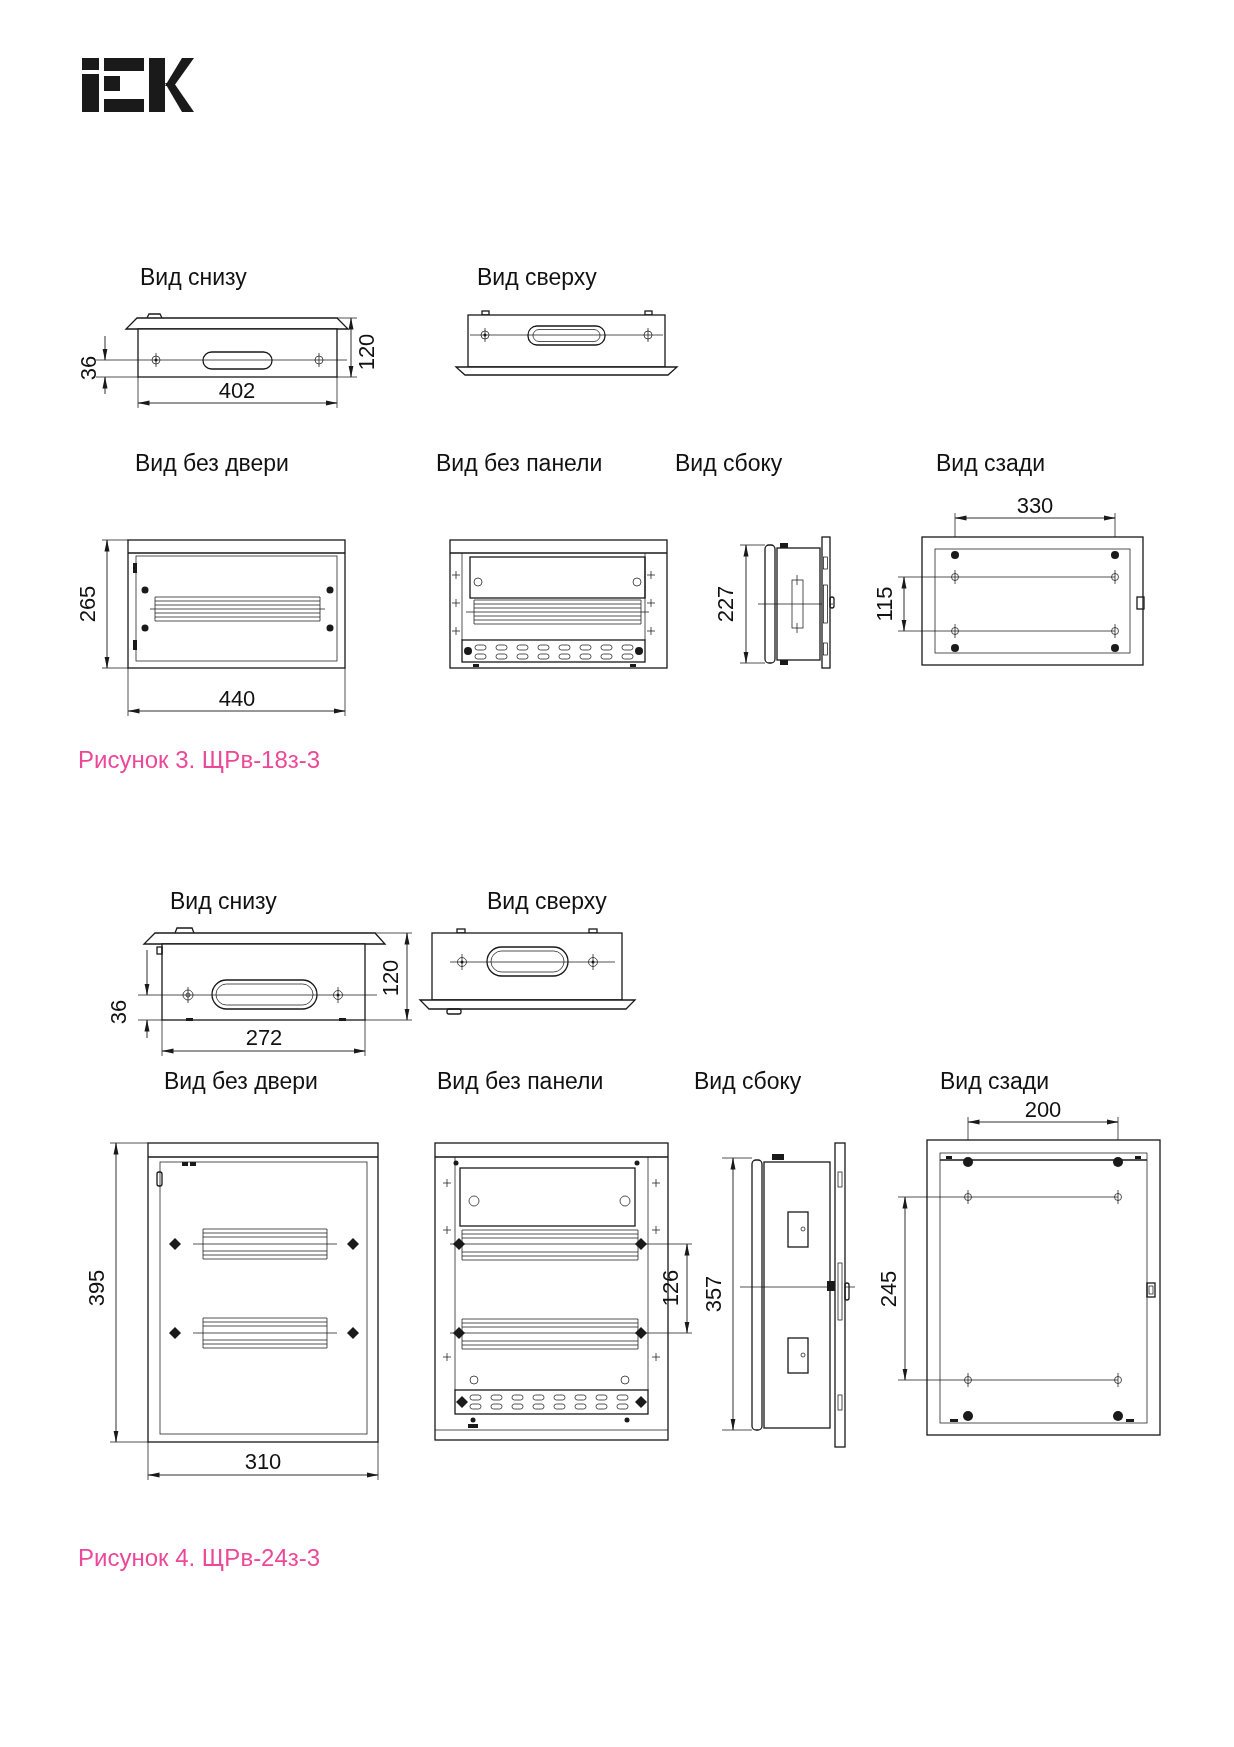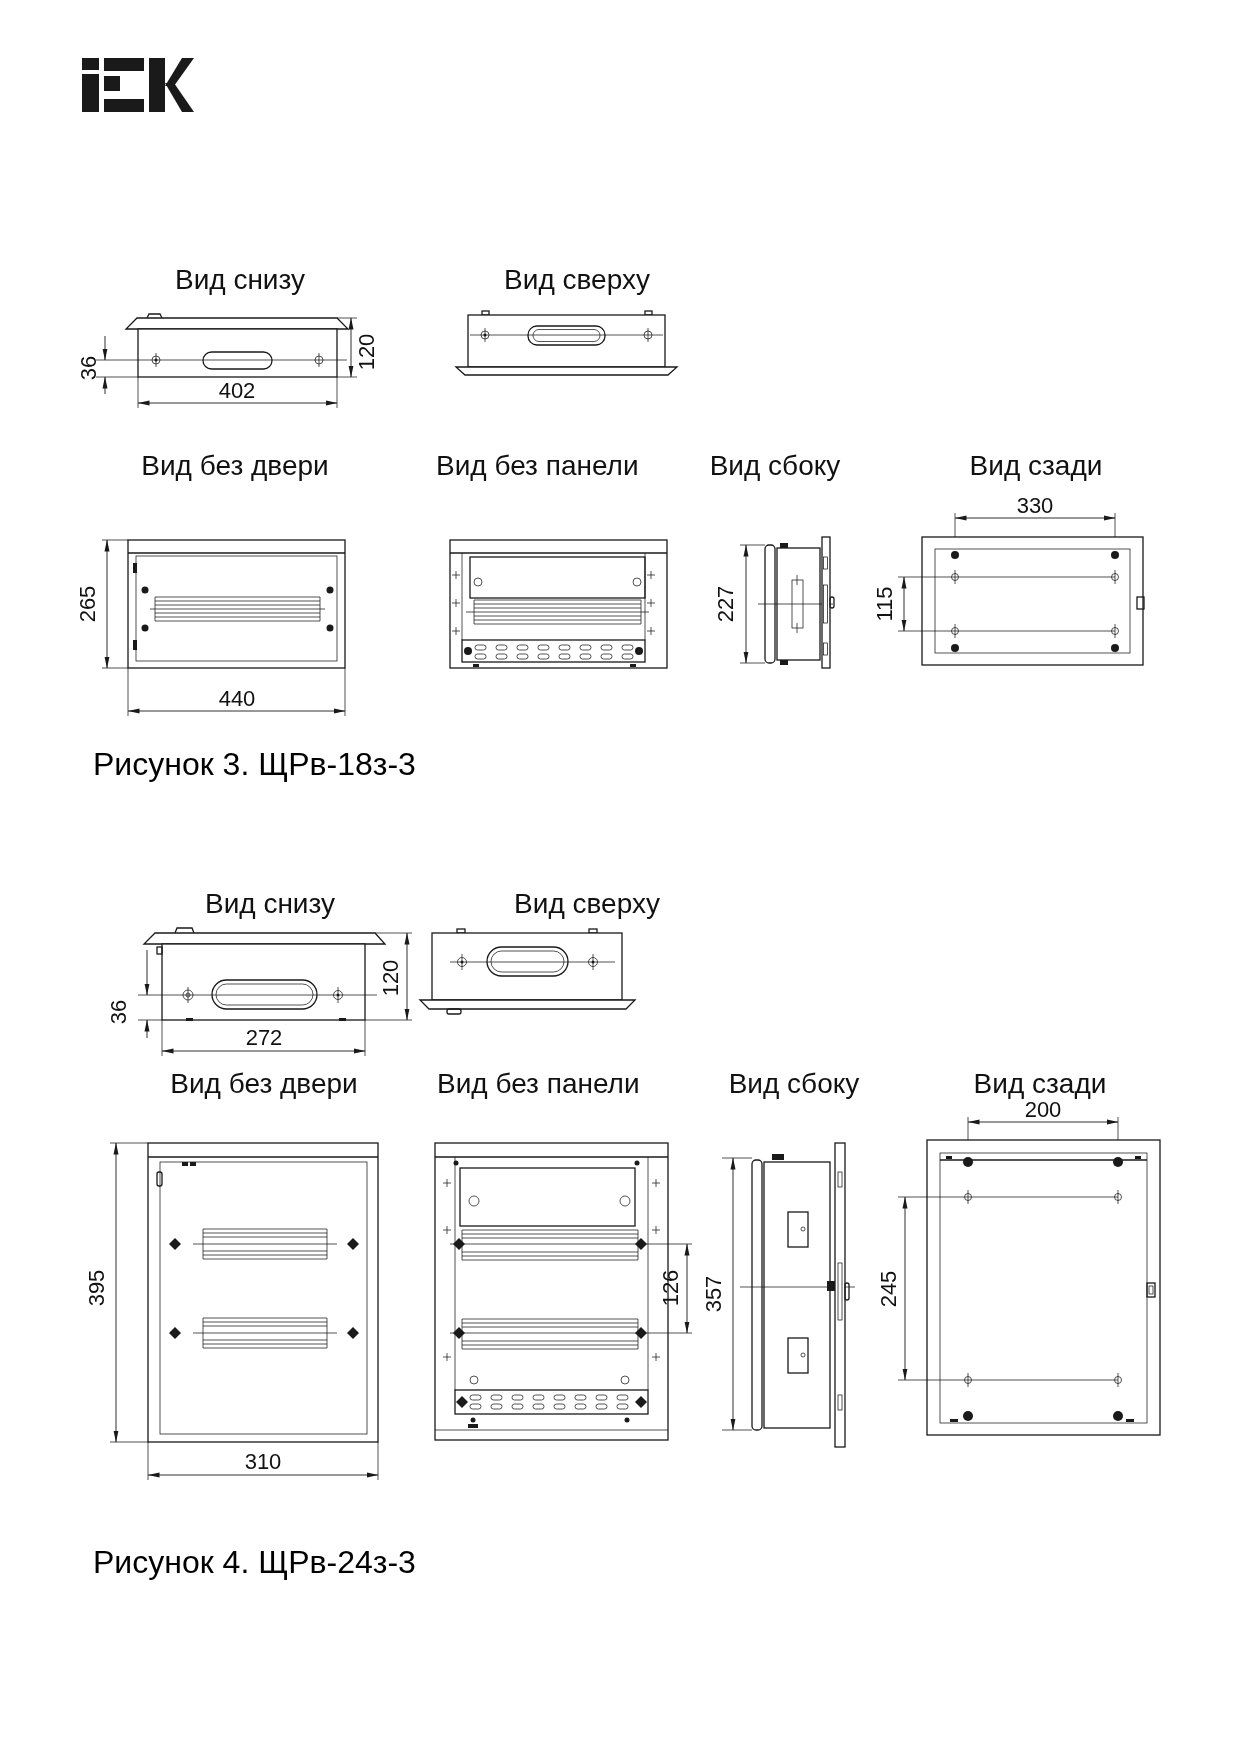--- a/index.html
+++ b/index.html
@@ -1,19 +1,19 @@
 <!DOCTYPE html>
 <html><head>
 <meta charset="utf-8">
 <style>
   html,body{margin:0;padding:0;background:#fff;}
   #page{position:relative;width:1234px;height:1747px;background:#ffffff;overflow:hidden;
         font-family:"Liberation Sans",sans-serif;color:#111;}
-  .view-title{position:absolute;text-align:center;font-size:28px;color:#111;white-space:nowrap;}
-  .fig-caption{position:absolute;font-size:32px;color:#000000;white-space:nowrap;margin-left:15px;}
+  .view-title{position:absolute;text-align:left;font-size:23px;color:#111;white-space:nowrap;}
+  .fig-caption{position:absolute;font-size:24px;color:#ec4899;white-space:nowrap;}
   .drw{position:absolute;}
   .ln{fill:none;stroke:#1a1a1a;stroke-width:1.3;}
   .lnw{fill:#ffffff;stroke:#1a1a1a;stroke-width:1.3;}
   .thin{fill:none;stroke:#1a1a1a;stroke-width:0.75;}
   .dim{fill:none;stroke:#1a1a1a;stroke-width:0.9;}
   .blk{fill:#1a1a1a;stroke:none;}
   .dimtxt{font-family:"Liberation Sans",sans-serif;font-size:22px;fill:#111;}
 </style>
 </head>
 <body>

